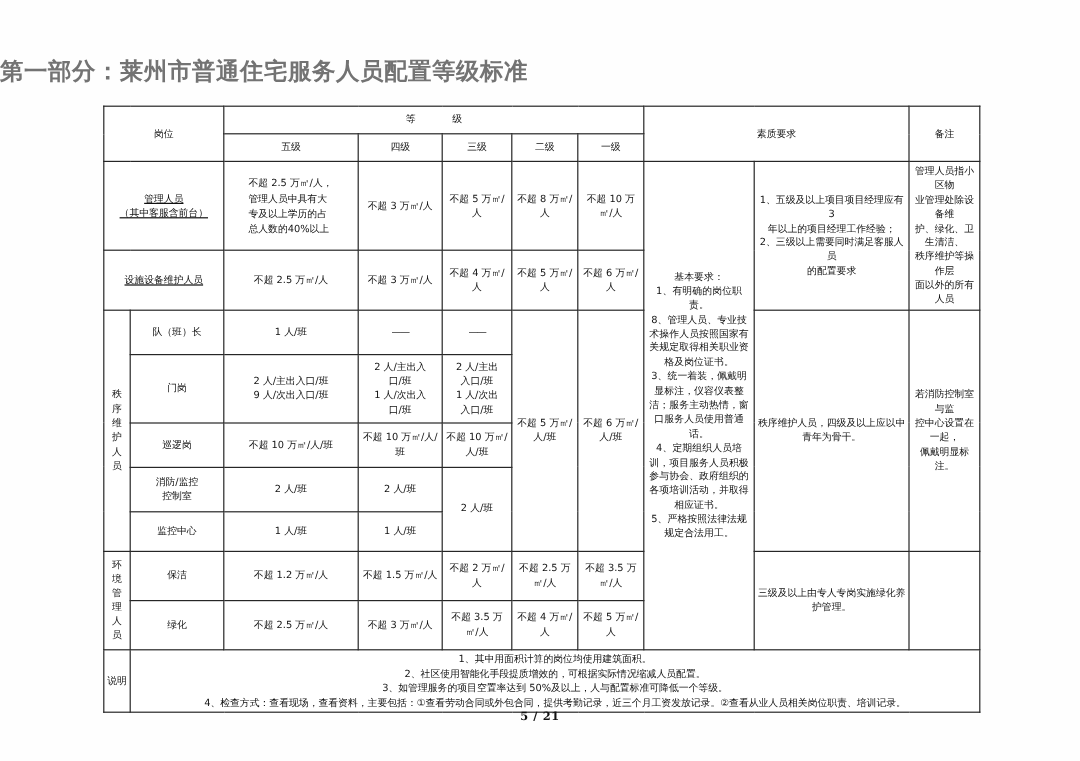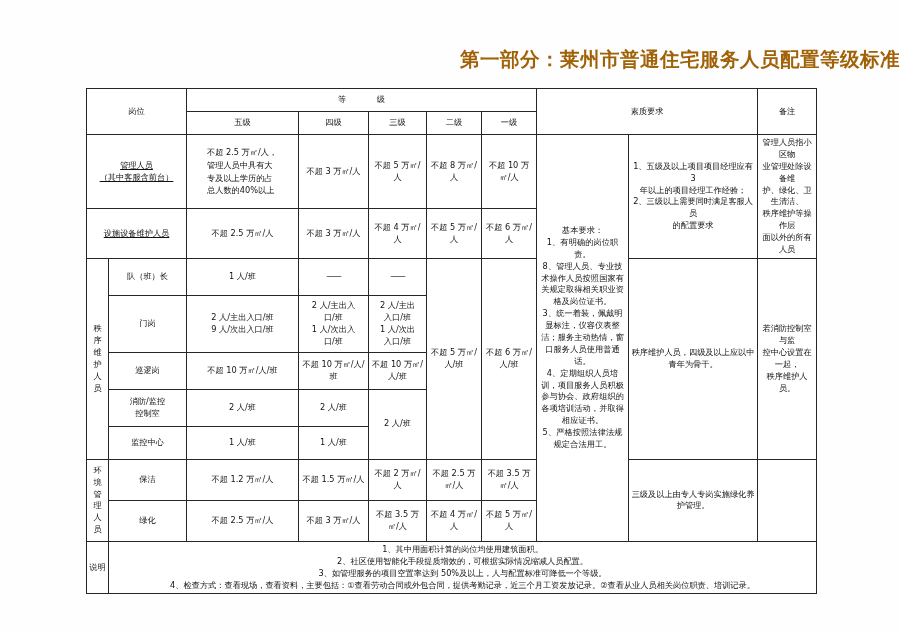--- a/index.html
+++ b/index.html
@@ -16,28 +16,28 @@
     overflow: hidden;
   }
   .page {
     width: 900px;
     height: 634px;
     position: relative;
     background: #fefefe;
     box-sizing: border-box;
   }
   .page-title {
-    text-align: right;
+    text-align: left;
     font-family: "DejaVu Serif", "Liberation Serif", serif;
     font-weight: bold;
     font-size: 19.5px;
     letter-spacing: 0.5px;
     padding-top: 46px;
     padding-bottom: 0;
-    color: #a16207;
+    color: #737373;
   }
   .table-wrap {
     position: absolute;
     left: 86px;
     top: 88px;
     width: 730px;
   }
   table.grid {
     border-collapse: collapse;
     table-layout: fixed;
@@ -245,21 +245,21 @@
         <td class="sub-cell" style="height:32px">队（班）长</td>
         <td>1 人/班</td>
         <td class="dash">——</td>
         <td class="dash">——</td>
         <td rowspan="5">不超 5 万㎡/人/班</td>
         <td rowspan="5">不超 6 万㎡/人/班</td>
         <td class="req-sub-mid" rowspan="5">秩序维护人员，四级及以上应以中青年为骨干。</td>
         <td class="note-col-mid" rowspan="5">
           <div>若消防控制室与监</div>
           <div>控中心设置在一起，</div>
-          <div>秩序维护人员。</div>
+          <div>佩戴明显标注。</div>
         </td>
       </tr>
 
       <tr>
         <td class="sub-cell" style="height:52px">门岗</td>
         <td>
           <div>2 人/主出入口/班</div>
           <div>9 人/次出入口/班</div>
         </td>
         <td>
@@ -333,14 +333,15 @@
           <div>1、其中用面积计算的岗位均使用建筑面积。</div>
           <div>2、社区使用智能化手段提质增效的，可根据实际情况缩减人员配置。</div>
           <div>3、如管理服务的项目空置率达到 50%及以上，人与配置标准可降低一个等级。</div>
           <div>4、检查方式：查看现场，查看资料，主要包括：①查看劳动合同或外包合同，提供考勤记录，近三个月工资发放记录。②查看从业人员相关岗位职责、培训记录。</div>
         </td>
       </tr>
     </tbody>
       </table>
   </div>
 
+  <div class="footer">5 / 21</div>
 
 </div>
 
 </body></html>

